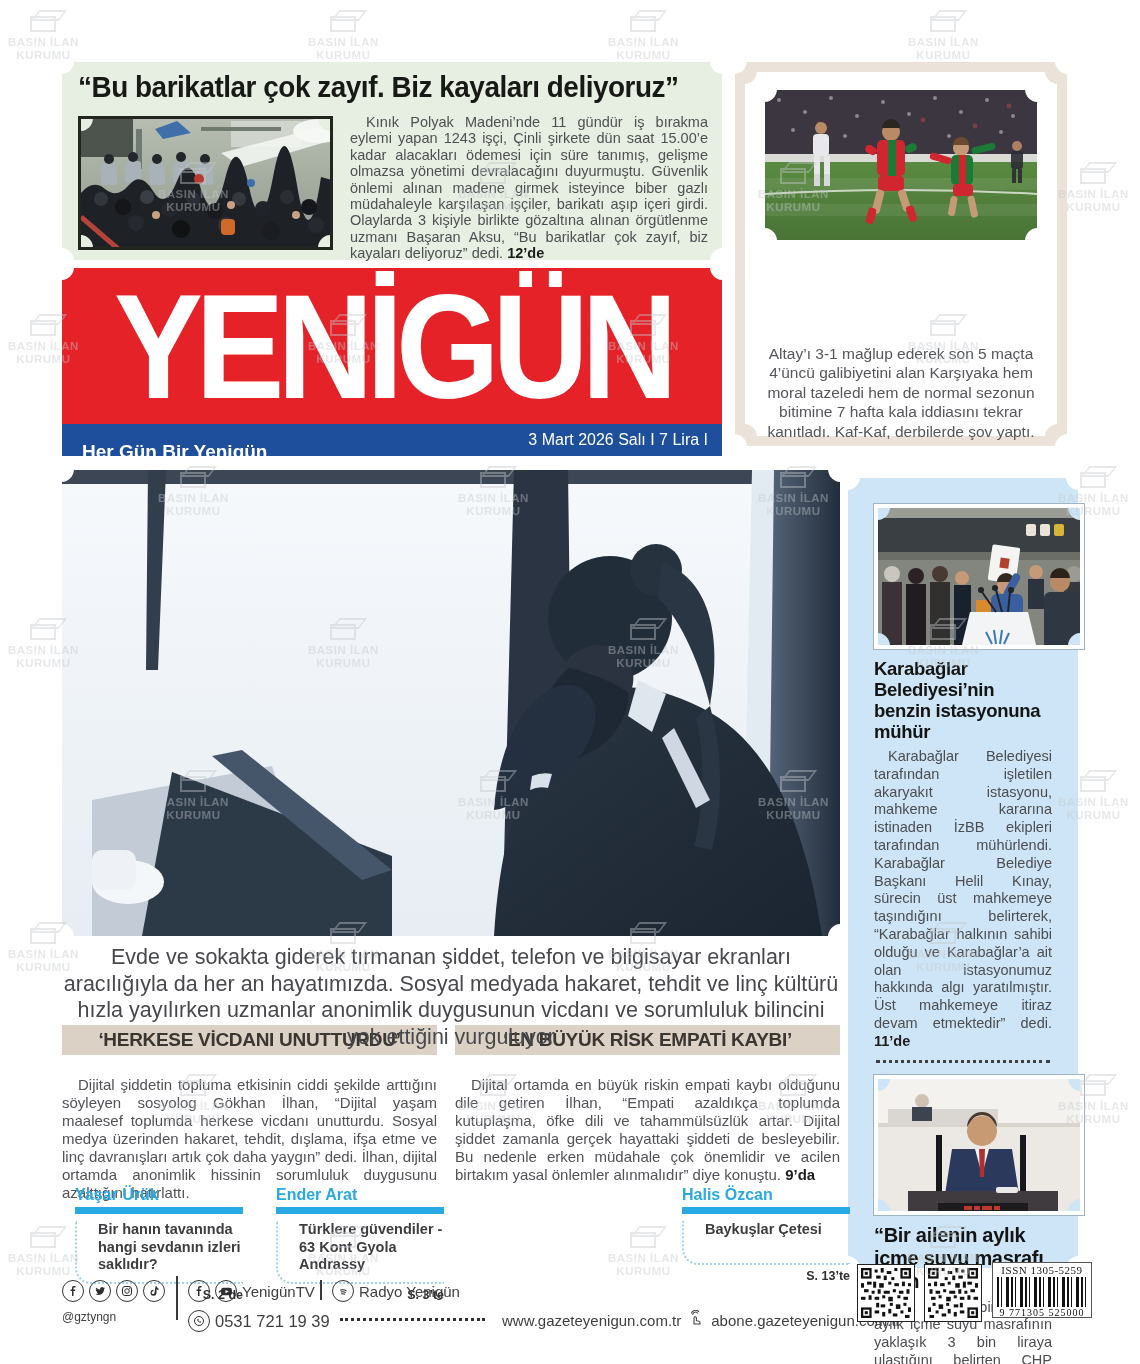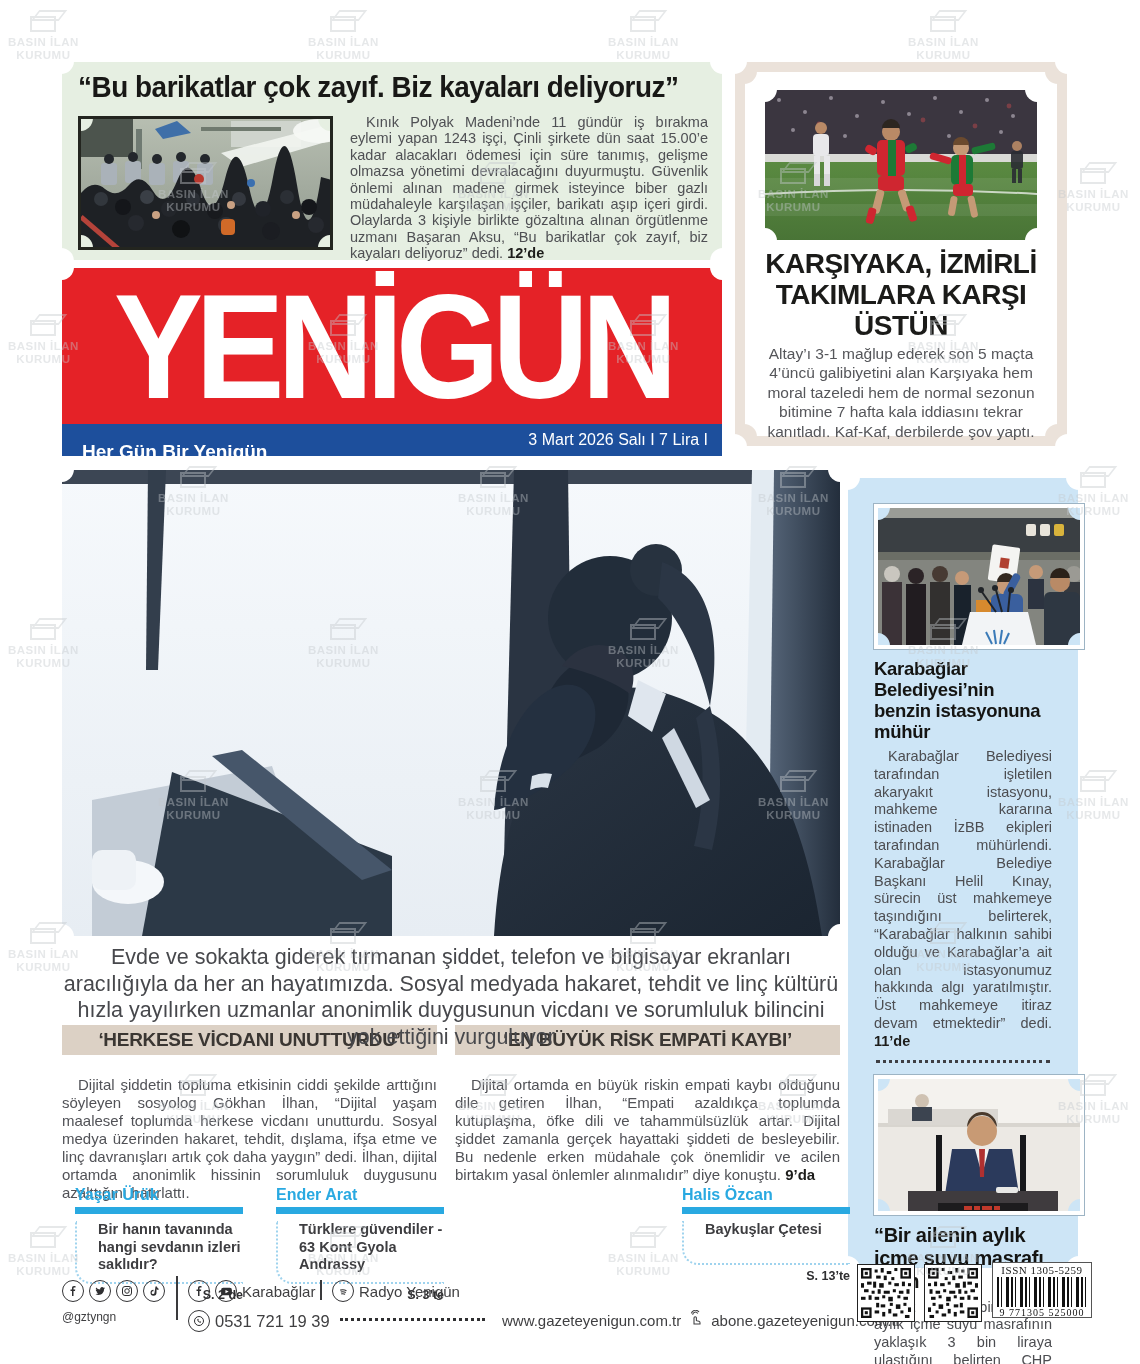--- a/index.html
+++ b/index.html
@@ -481,21 +481,20 @@
 
           <g opacity=".9">
               <circle cx="252" cy="56" r="5" fill="#b98a66"></circle>
               <rect x="246" y="61" width="12" height="18" rx="3" fill="#2a2d33"></rect>
               <rect x="247" y="79" width="4" height="14" fill="#2a2d33"></rect>
               <rect x="253" y="79" width="4" height="14" fill="#2a2d33"></rect>
             </g>
         </svg>
         <i class="n tl"></i><i class="n tr"></i><i class="n bl"></i><i class="n br"></i>
       </div>
-      <h2 class="sp-head">KARŞIYAKA, İZMİRLİ TAKIMLARA KARŞI ÜSTÜN</h2>
       <p class="sp-body">Altay’ı 3-1 mağlup ederek son 5 maçta 4’üncü galibiyetini alan Karşıyaka hem moral tazeledi hem de normal sezonun bitimine 7 hafta kala iddiasını tekrar kanıtladı. Kaf-Kaf, derbilerde şov yaptı.</p>
     </div>
   </section>
 
   <header class="abs masthead">
     <div class="logo-box">
       <i class="n tl"></i><i class="n tr"></i>
       <span class="logo">YENİGÜN</span>
     </div>
     <div class="dateline">
@@ -714,21 +713,21 @@
           <svg width="12" height="12" viewBox="0 0 24 24">
             <path fill="#2f2f31" d="M14 5h3V2h-3c-2.8 0-4 1.8-4 4v3H7v3h3v10h3V12h3l.5-3H13V6.6c0-1 .4-1.6 1-1.6z"></path>
           </svg>
         </span>
       <span class="icon">
           <svg width="13" height="13" viewBox="0 0 24 24">
             <rect x="2" y="5" width="20" height="14" rx="4" fill="#2f2f31"></rect>
             <polygon points="10,9 16,12 10,15" fill="#fff"></polygon>
           </svg>
         </span>
-      <span class="ftext">Karabağlar</span>
+      <span class="ftext">YenigünTV</span>
     </div>
     <div class="fdiv" style="left:258px;top:18px;height:20px"></div>
     <div class="frow" style="left:270px;top:18px">
       <span class="icon">
           <svg width="13" height="13" viewBox="0 0 24 24" fill="none" stroke="#2f2f31" stroke-width="2">
             <path d="M6 9.5c4-1 8-.7 11.5 1"></path>
             <path d="M7 13c3.2-.8 6.4-.5 9.2.9"></path>
             <path d="M8 16.4c2.4-.6 4.8-.4 7 .7"></path>
           </svg>
         </span>

